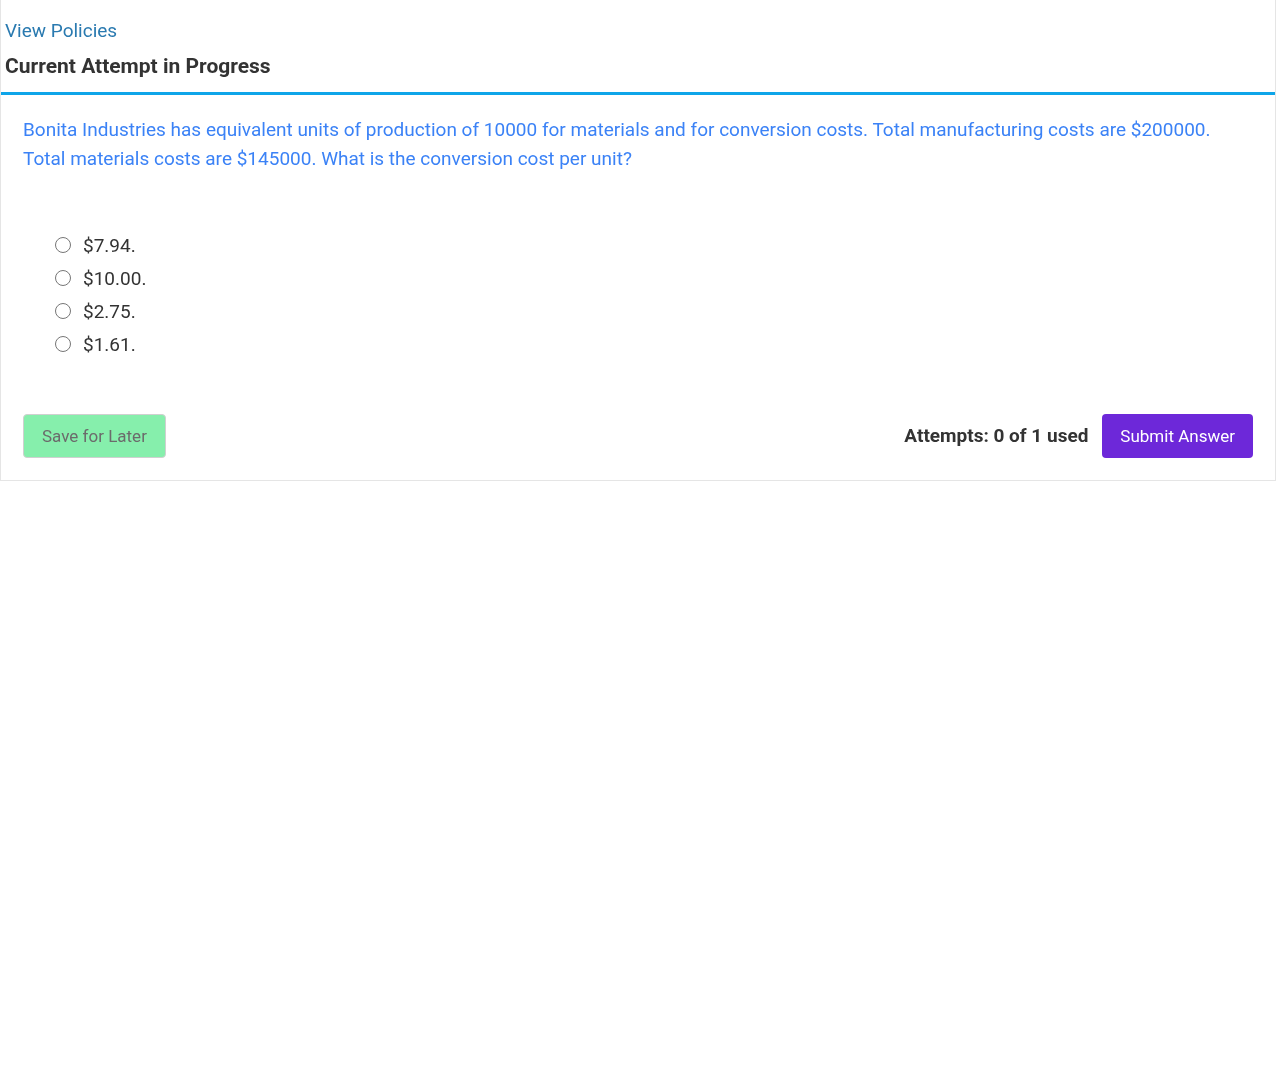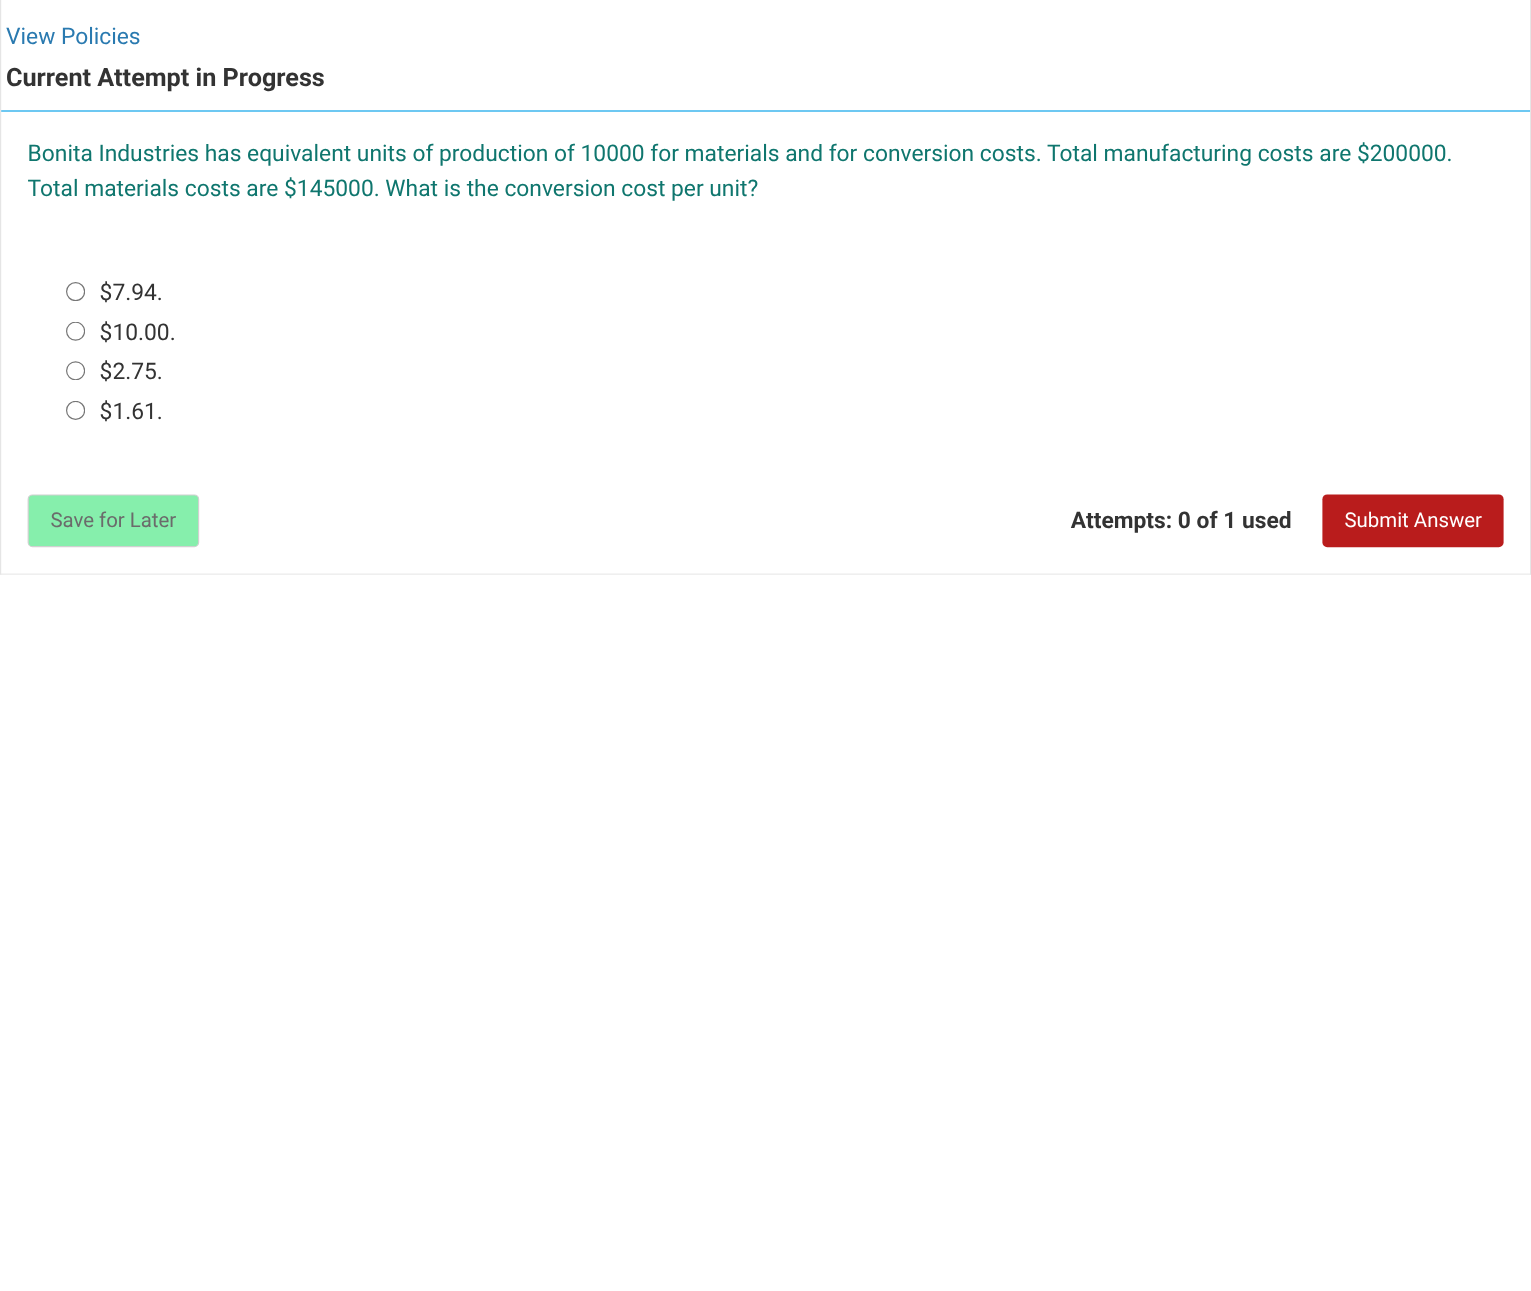--- a/index.html
+++ b/index.html
@@ -22,28 +22,28 @@
       font-size: 19px;
       padding: 19px 4px 6px 4px;
       cursor: pointer;
       display: inline-block;
     }
     .section-heading {
       font-size: 21px;
       font-weight: 700;
       color: #333333;
       padding: 6px 4px 14px 4px;
-      border-bottom: 1px solid #0ea5e9;
+      border-bottom: 3px solid #0ea5e9;
     }
     .question-area {
       padding: 20px 22px 28px 22px;
     }
     .question-text {
       font-size: 19px;
-      color: #0f766e;
+      color: #3b82f6;
       line-height: 1.55;
       margin-bottom: 60px;
     }
     .options {
       padding-left: 32px;
     }
     .option-row {
       display: flex;
       align-items: center;
       margin-bottom: 10px;
@@ -77,29 +77,28 @@
       display: flex;
       align-items: center;
       gap: 14px;
     }
     .attempts-text {
       font-size: 19px;
       font-weight: 700;
       color: #333333;
     }
     .submit-btn {
-      background: #b91c1c;
+      background: #6d28d9;
       border: none;
       color: #ffffff;
       font-size: 17px;
       padding: 12px 18px;
       border-radius: 4px;
       cursor: pointer;
       font-family: inherit;
-      margin-left: 12px;
     }
   </style>
 </head>
 <body>
 
 <div class="container">
 
   <a class="view-policies">View Policies</a>
 
   <h2 class="section-heading">Current Attempt in Progress</h2>

